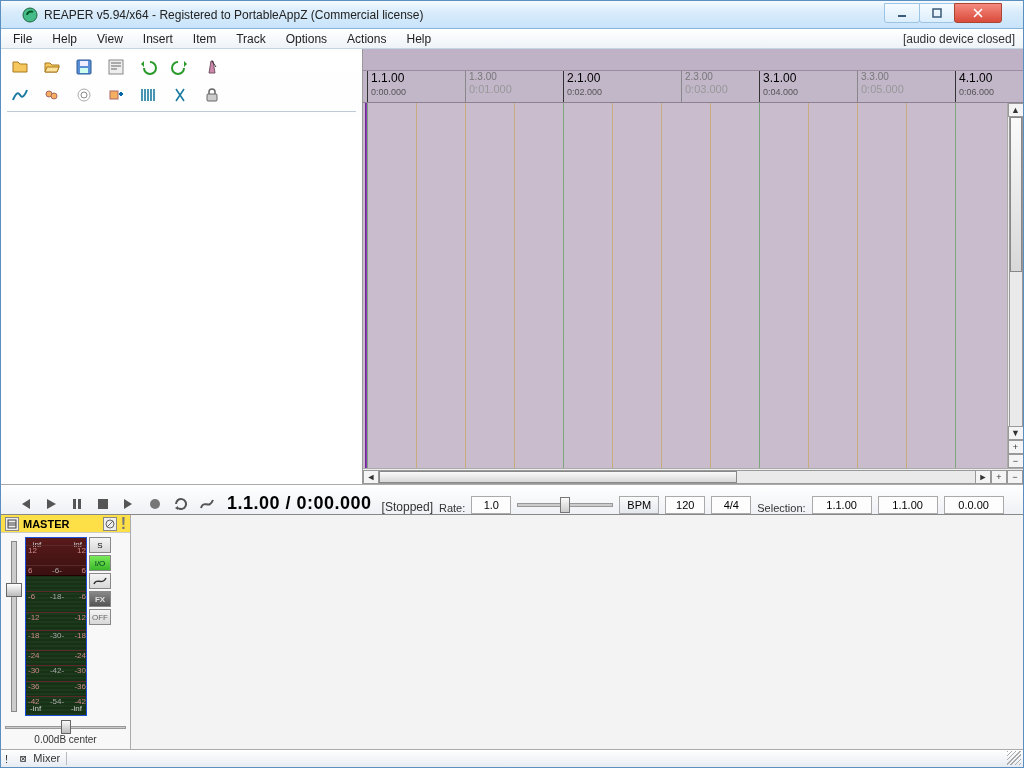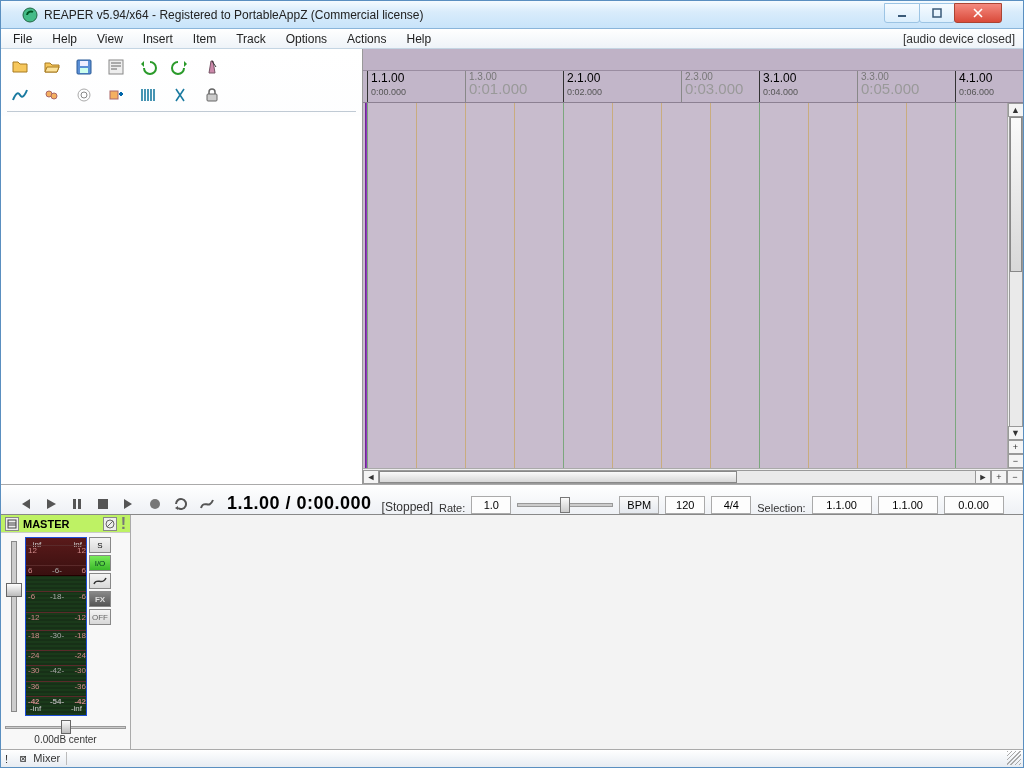--- a/index.html
+++ b/index.html
@@ -82,21 +82,21 @@
     height: 32px; background: #c2b6c9; position: relative;
     border-bottom: 1px solid #8c8092; font-size: 11px;
     overflow: hidden;
   }
   .ruler .major, .ruler .minor {
     position: absolute; top: 0; bottom: 0;
   }
   .ruler .major { border-left: 1px solid #333; padding-left: 3px; font-size: 12px; line-height: 14px; }
   .ruler .major .sub { font-size: 9px; color: #555; display: block; }
   .ruler .minor { border-left: 1px solid #888; padding-left: 3px; color: #777; font-size: 10px; line-height: 12px; }
-  .ruler .minor .sub { font-size: 15px; color: #999; display: block; }
+  .ruler .minor .sub { font-size: 11px; color: #999; display: block; }
   .track-area { flex: 1; position: relative; overflow: hidden; }
   .gridline { position: absolute; top: 0; bottom: 0; width: 1px; }
   .gridline.bar { background: #4a9a4a; opacity: .6; border-left: 1px dashed #4a9a4a; }
   .gridline.beat { background: #c9a24a; opacity: .6; }
   .playcursor { position: absolute; top: 0; bottom: 0; width: 2px; background: linear-gradient(90deg,#602080,#a040d0); left: 2px; }
 
   .arrange-scroll-h {
     height: 16px; background: #eee; border-top: 1px solid #aaa;
     display: flex; align-items: center;
   }
@@ -145,21 +145,21 @@
     height: 235px; border-top: 1px solid #888;
     background: #f3f3f3; position: relative;
     display: flex;
   }
   .master {
     width: 130px; border-right: 1px solid #aaa; background:#f8f8f8;
     display:flex; flex-direction:column;
   }
   .master-header {
     height: 18px; display:flex; align-items:center; gap:4px;
-    background:#bef264; border-bottom:1px solid #ccc; padding:0 4px;
+    background:#fde047; border-bottom:1px solid #ccc; padding:0 4px;
   }
   .master-header .h-btn { width:14px; height:14px; border:1px solid #888; background:#eee; display:flex; align-items:center; justify-content:center; font-size:9px; }
   .master-header .title { font-size: 11px; font-weight:bold; flex:1; }
   .master-header .warn { color:#777; font-weight:bold; }
 
   .master-body { flex:1; display:flex; padding:4px; gap:2px; position:relative; }
   .fader-col { width: 18px; display:flex; flex-direction:column; align-items:center; }
   .fader-rail { flex:1; width:6px; background:#ccc; border:1px solid #888; position:relative; margin:4px 0; }
   .fader-handle { position:absolute; left:-6px; right:-6px; height:14px; top: 24%; background:linear-gradient(#fff,#bbb); border:1px solid #666; }
   .meter { width: 62px; background:#2a0a0a; border:1px solid #1d4ed8; position:relative; overflow:hidden; }
@@ -522,21 +522,21 @@
               <div class="tick" style="top: 72%;">
                 <span class="l">-30</span>
                 <span class="c">-42-</span>
                 <span class="r">-30</span>
               </div>
               <div class="tick" style="top: 81%;">
                 <span class="l">-36</span>
                 <span class="c"></span>
                 <span class="r">-36</span>
               </div>
-              <div class="tick" style="top: 89%; font-weight: bold;">
+              <div class="tick" style="top: 89%;">
                 <span class="l">-42</span>
                 <span class="c">-54-</span>
                 <span class="r">-42</span>
               </div>
             </div>
           <span class="inf l">-inf</span>
           <span class="inf r">-inf</span>
         </div>
         <div class="side-btns">
           <span class="sb">S</span>

